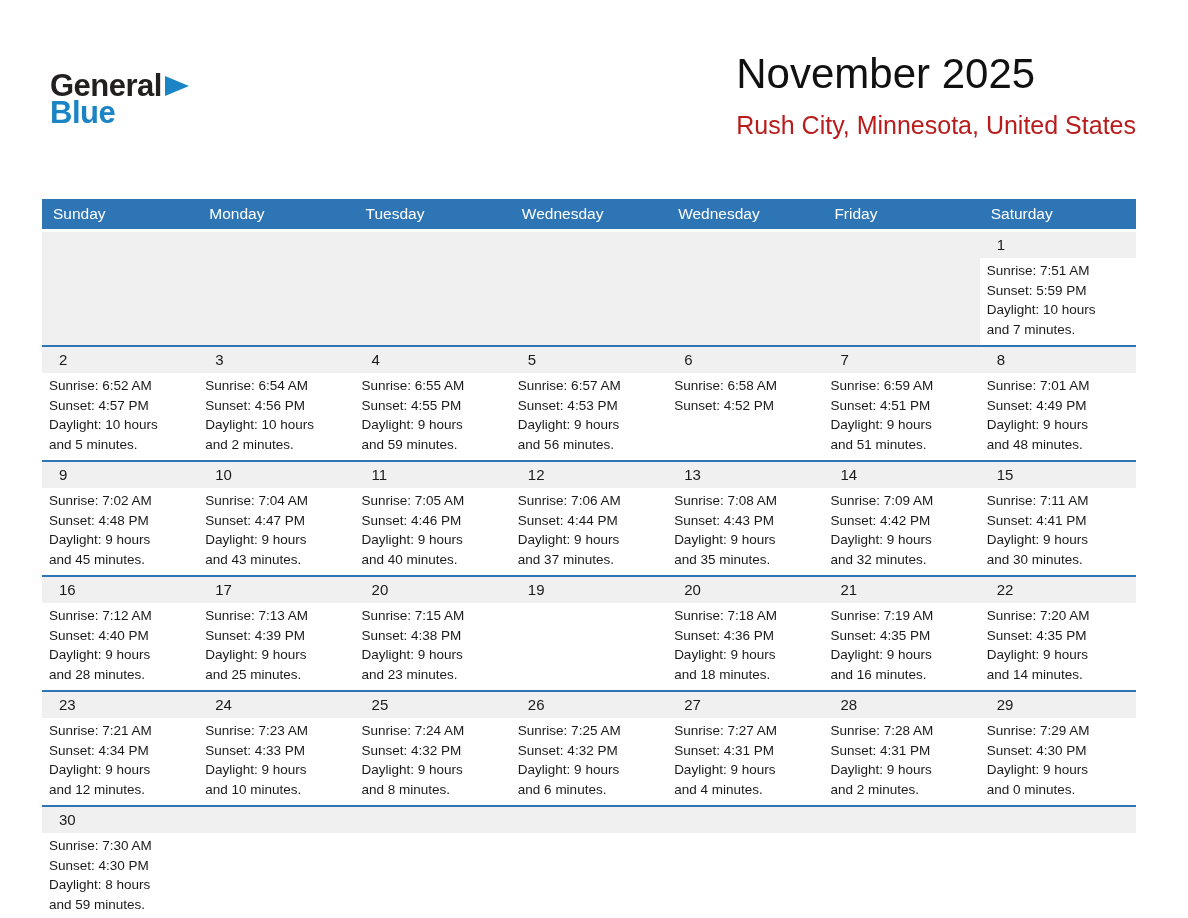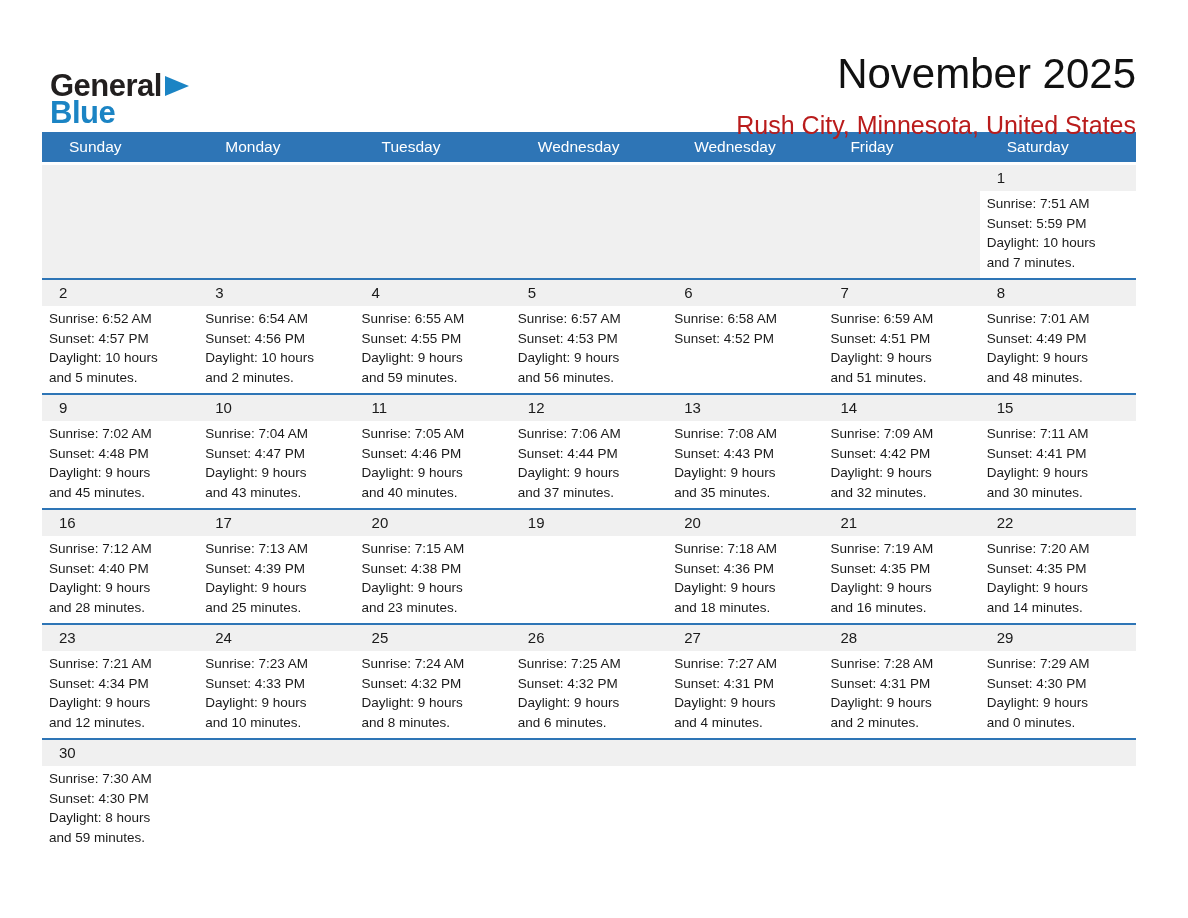--- a/index.html
+++ b/index.html
@@ -5,51 +5,51 @@
   * { margin: 0; padding: 0; box-sizing: border-box; }
   html, body { width: 1188px; height: 918px; }
   body {
     background: #ffffff;
     font-family: "Liberation Sans", "DejaVu Sans", sans-serif;
     color: #1a1a1a;
     overflow: hidden;
   }
 
   
-  .top { position: relative; height: 132px; }
+  .top { position: relative; height: 199px; }
 
   .logo { position: absolute; left: 50px; top: 68px; width: 142px; }
   .logo-top { display: flex; align-items: center; }
   .logo-general {
     font-size: 31px; font-weight: 700; color: #221f1f; letter-spacing: -0.5px;
   }
   .logo-tri {
     width: 0; height: 0; display: inline-block;
     border-left: 24px solid #1b84c4;
     border-top: 10px solid transparent;
     border-bottom: 10px solid transparent;
     margin-left: 3px;
   }
   .logo-blue {
     font-size: 31px; font-weight: 700; color: #1b84c4;
     margin-top: -9px; letter-spacing: -0.5px;
   }
 
-  .title-block { position: absolute; right: 52px; top: 50px; text-align: right; }
+  .title-block { position: absolute; right: 52px; top: 50px; }
   .page-title { font-size: 42px; font-weight: 400; color: #111; line-height: 1.15; }
   .page-subtitle { font-size: 25px; font-weight: 400; color: #b91c1c; margin-top: 13px; }
 
   
   .calendar { margin-left: 42px; width: 1094px; }
 
   .weekday-row {
     display: flex; background: #2e75b6; height: 30px;
     align-items: center; margin-bottom: 3px;
   }
-  .weekday { flex: 1; color: #ffffff; font-size: 15.5px; padding-left: 27px; }
+  .weekday { flex: 1; color: #ffffff; font-size: 15.5px; padding-left: 11px; }
 
   .week { display: flex; border-top: 2px solid #2e75b6; min-height: 110px; background: #ffffff; }
   .week.first { border-top: none; }
 
   .cell { flex: 1; display: flex; flex-direction: column; }
   .cell.lead-empty { background: #f0f0f0; }
 
   .daynum {
     background: #f0f0f0; height: 26px; font-size: 15px;
     padding: 4px 0 0 17px; color: #1a1a1a; flex: 0 0 26px;

